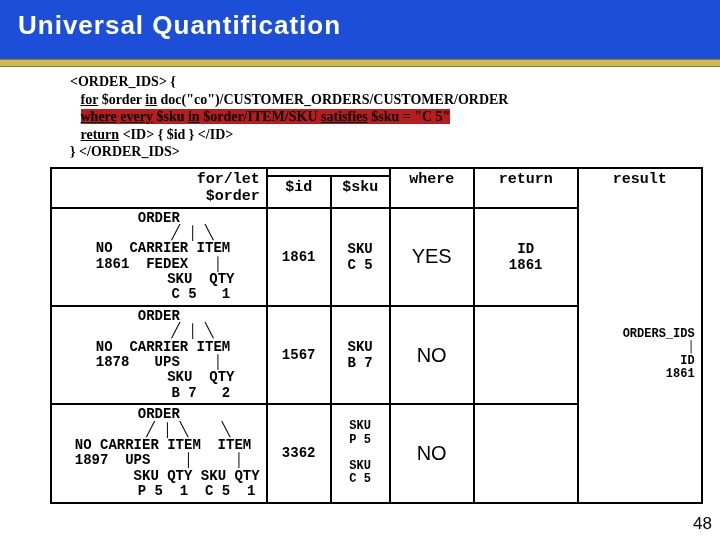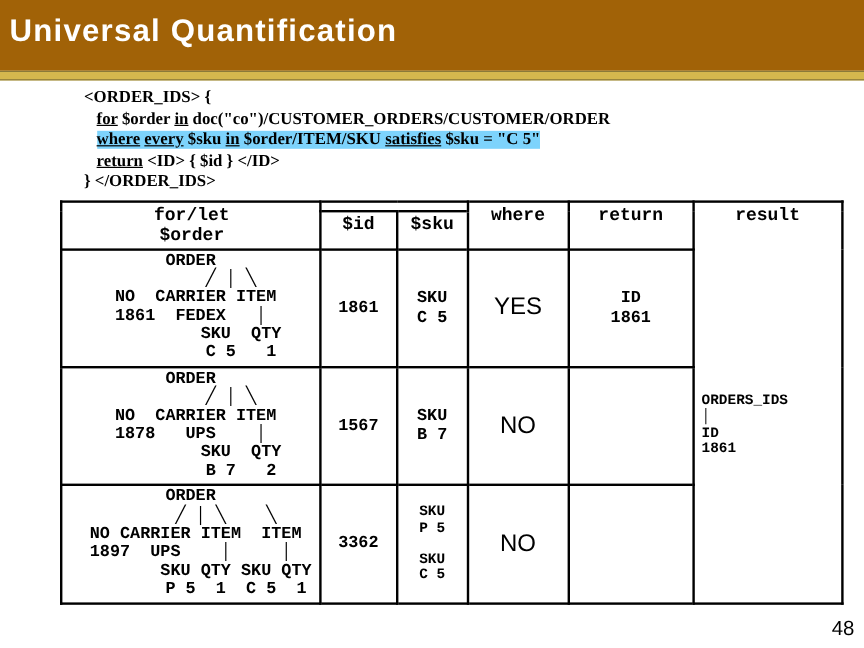--- a/index.html
+++ b/index.html
@@ -1,51 +1,51 @@
 <!DOCTYPE html>
 <html><head>
 <meta charset="utf-8">
 <style>
 html,body{margin:0;padding:0}
 body{width:720px;height:540px;background:#fff;font-family:Arial,Helvetica,sans-serif;position:relative;overflow:hidden}
-.header{background:#a16207;padding:10px 8px 18px}
+.header{background:#1d4ed8;padding:10px 18px 18px}
 .title{color:#fff;font-size:26px;font-weight:bold;letter-spacing:1px}
 .rule{height:6px;background:#d4b84e;border-top:1px solid #8a7a3a;border-bottom:1px solid #8a7a3a}
 .code{font-family:Liberation Serif, serif;font-size:14px;font-weight:bold;margin:6px 0 6px 70px;line-height:1.25}
 .code .u{text-decoration:underline}
-.hl{background:#7dd3fc;display:inline}
+.hl{background:#b91c1c;display:inline}
 table.main{border-collapse:collapse;margin-left:50px}
 table.main th,table.main td{border:2px solid #000;padding:2px 6px;vertical-align:top;text-align:center}
 table.main th{font-family:"Courier New",monospace;font-size:15px;font-weight:bold}
 .mono{font-family:"Courier New",monospace;font-weight:bold;font-size:14px;text-align:center}
 .tree{font-family:"Courier New",monospace;font-weight:bold;font-size:14px;text-align:left;line-height:1.1;padding:4px 6px}
 .big{font-size:20px;font-family:Arial,Helvetica,sans-serif;font-weight:normal}
 .pagenum{position:absolute;bottom:6px;right:8px;font-size:17px;color:#000}
-.rtree{font-family:"Courier New",monospace;font-weight:bold;font-size:12px;text-align:left;line-height:1.1}
+.rtree{font-family:"Courier New",monospace;font-weight:bold;font-size:12px;text-align:right;line-height:1.1}
 </style>
 </head>
 <body>
 
 <div class="header">
   <div class="title">Universal Quantification</div>
 </div>
 <div class="rule"></div>
 
 <div class="code">
   <div><span>&lt;ORDER_IDS&gt; {</span></div>
   <div>&nbsp;&nbsp;&nbsp;<span class="u">for</span><span> $order </span><span class="u">in</span><span> doc("co")/CUSTOMER_ORDERS/CUSTOMER/ORDER</span></div>
   <div>&nbsp;&nbsp;&nbsp;<span class="hl"><span class="u">where</span><span> </span><span class="u">every</span><span> $sku </span><span class="u">in</span><span> $order/ITEM/SKU </span><span class="u">satisfies</span><span> $sku = "C 5"</span></span></div>
   <div>&nbsp;&nbsp;&nbsp;<span class="u">return</span><span> &lt;ID&gt; { $id } &lt;/ID&gt;</span></div>
   <div><span>} &lt;/ORDER_IDS&gt;</span></div>
 </div>
 
 <table class="main">
   <tbody>
       <tr>
-    <th rowspan="2" style="width:190px;text-align:center;padding-left:8px">
+    <th rowspan="2" style="width:190px;text-align:right;padding-left:8px">
       <span class="u">for/let</span><br>
       <span>$order</span>
     </th>
     <th colspan="2" style="border-bottom:0"></th>
     <th rowspan="2" style="width:70px"><span class="u">where</span></th>
     <th rowspan="2" style="width:90px"><span class="u">return</span></th>
     <th rowspan="2" style="width:110px;border-bottom:0"><span class="u">result</span></th>
   </tr>
   <tr>
     <th style="width:50px">$id</th>

